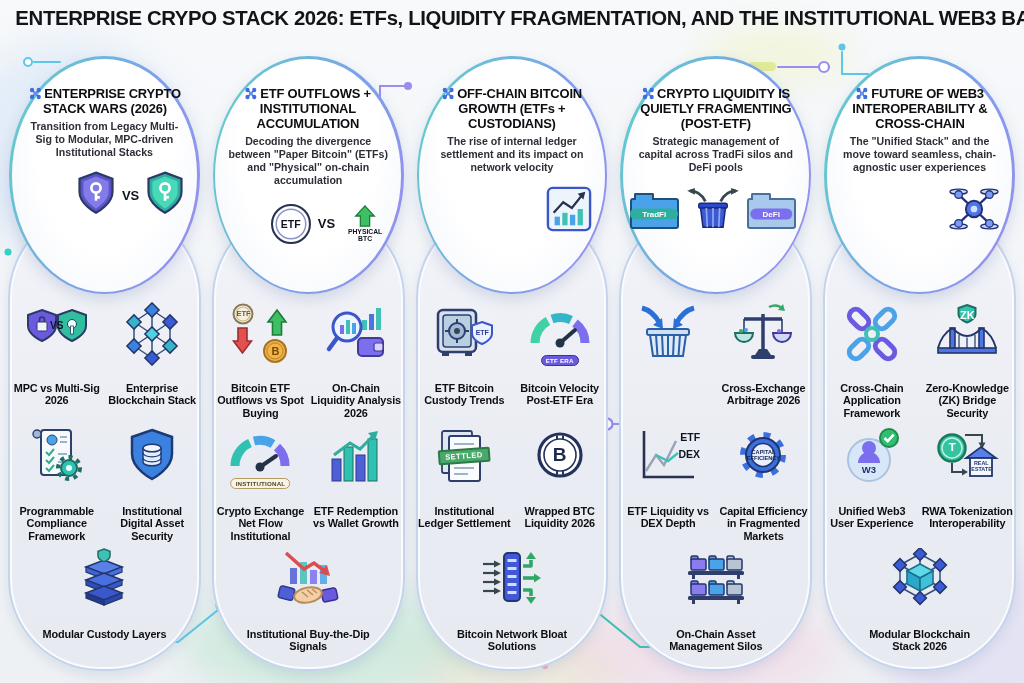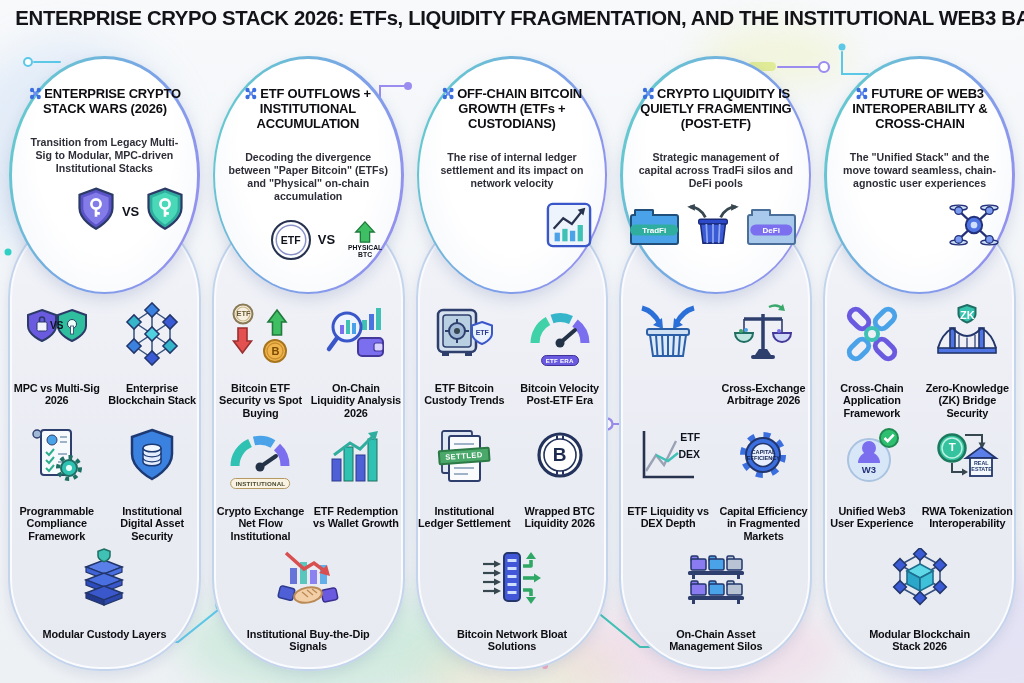--- a/index.html
+++ b/index.html
@@ -14,21 +14,21 @@
   .b6{left:420px;top:636px;width:200px;height:80px;background:rgba(235,220,170,.28)}
   .deco{position:absolute;left:0;top:0;z-index:1;pointer-events:none}
   .title{position:absolute;top:6px;left:0;right:0;margin:0;text-align:center;font-size:21px;font-weight:800;color:#141418;letter-spacing:-.4px;transform:scaleX(.97);white-space:nowrap;z-index:5}
   .columns{position:absolute;top:56px;left:6px;right:6px;bottom:4px;display:flex;gap:7px;z-index:2}
   .col{position:relative;flex:1}
   .capsule{position:absolute;left:2px;right:2px;top:150px;bottom:8px;border-radius:92px;background:linear-gradient(180deg,#f3f4f9 0%,#eaecf3 55%,#e7eaf1 100%);border:2px solid #c3d4ec;box-shadow:0 5px 12px rgba(120,140,180,.18),inset 0 0 0 2px #fafbfe;z-index:1}
   .ellipse{position:absolute;left:3px;right:3px;top:0;height:238px;border-radius:50%;background:linear-gradient(110deg,#5fd3c8 0%,#7ca2e8 55%,#9b8cf0 100%);padding:2.5px;z-index:3;box-shadow:0 6px 14px rgba(120,140,180,.25);box-sizing:border-box}
   .ellipse-in{width:100%;height:100%;border-radius:50%;background:radial-gradient(ellipse at 50% 35%,#ffffff 52%,#f1f4fa 100%);display:flex;flex-direction:column;align-items:flex-end;padding:27px 13px 0;box-sizing:border-box}
   .col-title{font-size:13.5px;font-weight:800;color:#0d0d12;text-align:center;line-height:1.12;letter-spacing:-.2px;transform:scaleX(.96)}
   .hicon svg{vertical-align:-2px;margin-right:3px}
-  .col-sub{margin-top:20px;font-size:10.6px;font-weight:600;color:#2e2e38;text-align:center;line-height:1.22}
+  .col-sub{margin-top:4px;font-size:10.6px;font-weight:600;color:#2e2e38;text-align:center;line-height:1.22}
   .col-visual{margin-top:6px;height:62px;display:flex;align-items:center;justify-content:center;gap:7px}
   .tiles{position:absolute;left:4px;right:4px;top:246px;bottom:12px;z-index:4;display:grid;grid-template-columns:1fr 1fr;grid-template-rows:1fr 1fr 1fr;column-gap:2px;row-gap:4px}
   .tile{display:flex;flex-direction:column;align-items:center;justify-content:flex-start;min-width:0}
   .tile.wide{grid-column:1/-1;padding:0 16%}
   .ticon{position:relative;width:64px;height:64px;flex:0 0 auto}
   .ticon svg{width:64px;height:64px;display:block}
   .tlabel{margin-top:16px;font-size:10.9px;font-weight:700;color:#0d0d12;text-align:center;line-height:1.13;letter-spacing:-.15px}
   .ov{position:absolute;font-weight:800;pointer-events:none;text-align:center;line-height:1.1}
   .pill{position:absolute;left:50%;bottom:0;transform:translateX(-50%);font-size:6.2px;font-weight:800;letter-spacing:.2px;border:1.5px solid #b49a62;border-radius:8px;padding:1px 4px;background:#faf3e3;color:#4a4a30;white-space:nowrap;pointer-events:none}
   .pill.purple{background:#6a5ae0;color:#fff;border-color:#3f3298}
@@ -245,21 +245,21 @@
                 <circle cx="15" cy="12" r="9.5" fill="#f7f0e0" stroke="#8a7a55" stroke-width="2"></circle>
     <circle cx="15" cy="12" r="7" fill="none" stroke="#c9b98a" stroke-width="1.2"></circle>
     <path d="M14.5 51 L5.5 39 h4.5 V26 h9 v13 h4.5 z" fill="#e35050" stroke="#9a2f2f" stroke-width="1.6"></path>
     <path d="M49 8 L58 20 h-4.5 v13 h-9 v-13 H40 z" fill="#3fbf63" stroke="#1f7a3c" stroke-width="1.6"></path>
     <circle cx="47" cy="49" r="11" fill="#f2b54e" stroke="#a8751f" stroke-width="2"></circle>
     <circle cx="47" cy="49" r="8" fill="none" stroke="#c98f2e" stroke-width="1.3"></circle>
               </svg>
               <span class="ov" style="left:3px;top:8px;width:24px;font-size:7.5px;color:#6a5a35">ETF</span>
               <span class="ov" style="left:40px;top:43px;width:14px;font-size:11px;color:#7a4a00">B</span>
             </div>
-        <div class="tlabel">Bitcoin ETF Security vs Spot Buying</div>
+        <div class="tlabel">Bitcoin ETF Outflows vs Spot Buying</div>
       </div>
       <div class="tile">
         <div class="ticon">
               <svg viewBox="0 0 64 64" preserveAspectRatio="xMidYMid meet">
                 <rect x="38" y="18" width="5" height="10" fill="#3fc1b5"></rect>
                 <rect x="45" y="12" width="5" height="16" fill="#4a74e0"></rect>
                 <rect x="52" y="6" width="5" height="22" fill="#3fc1b5"></rect>
     <circle cx="23" cy="25" r="14" fill="#eef4ff" stroke="#3a57c9" stroke-width="3"></circle>
     <rect x="16" y="23" width="4" height="9" fill="#7b6ff0"></rect>
                 <rect x="22" y="18" width="4" height="14" fill="#3fc1b5"></rect>

